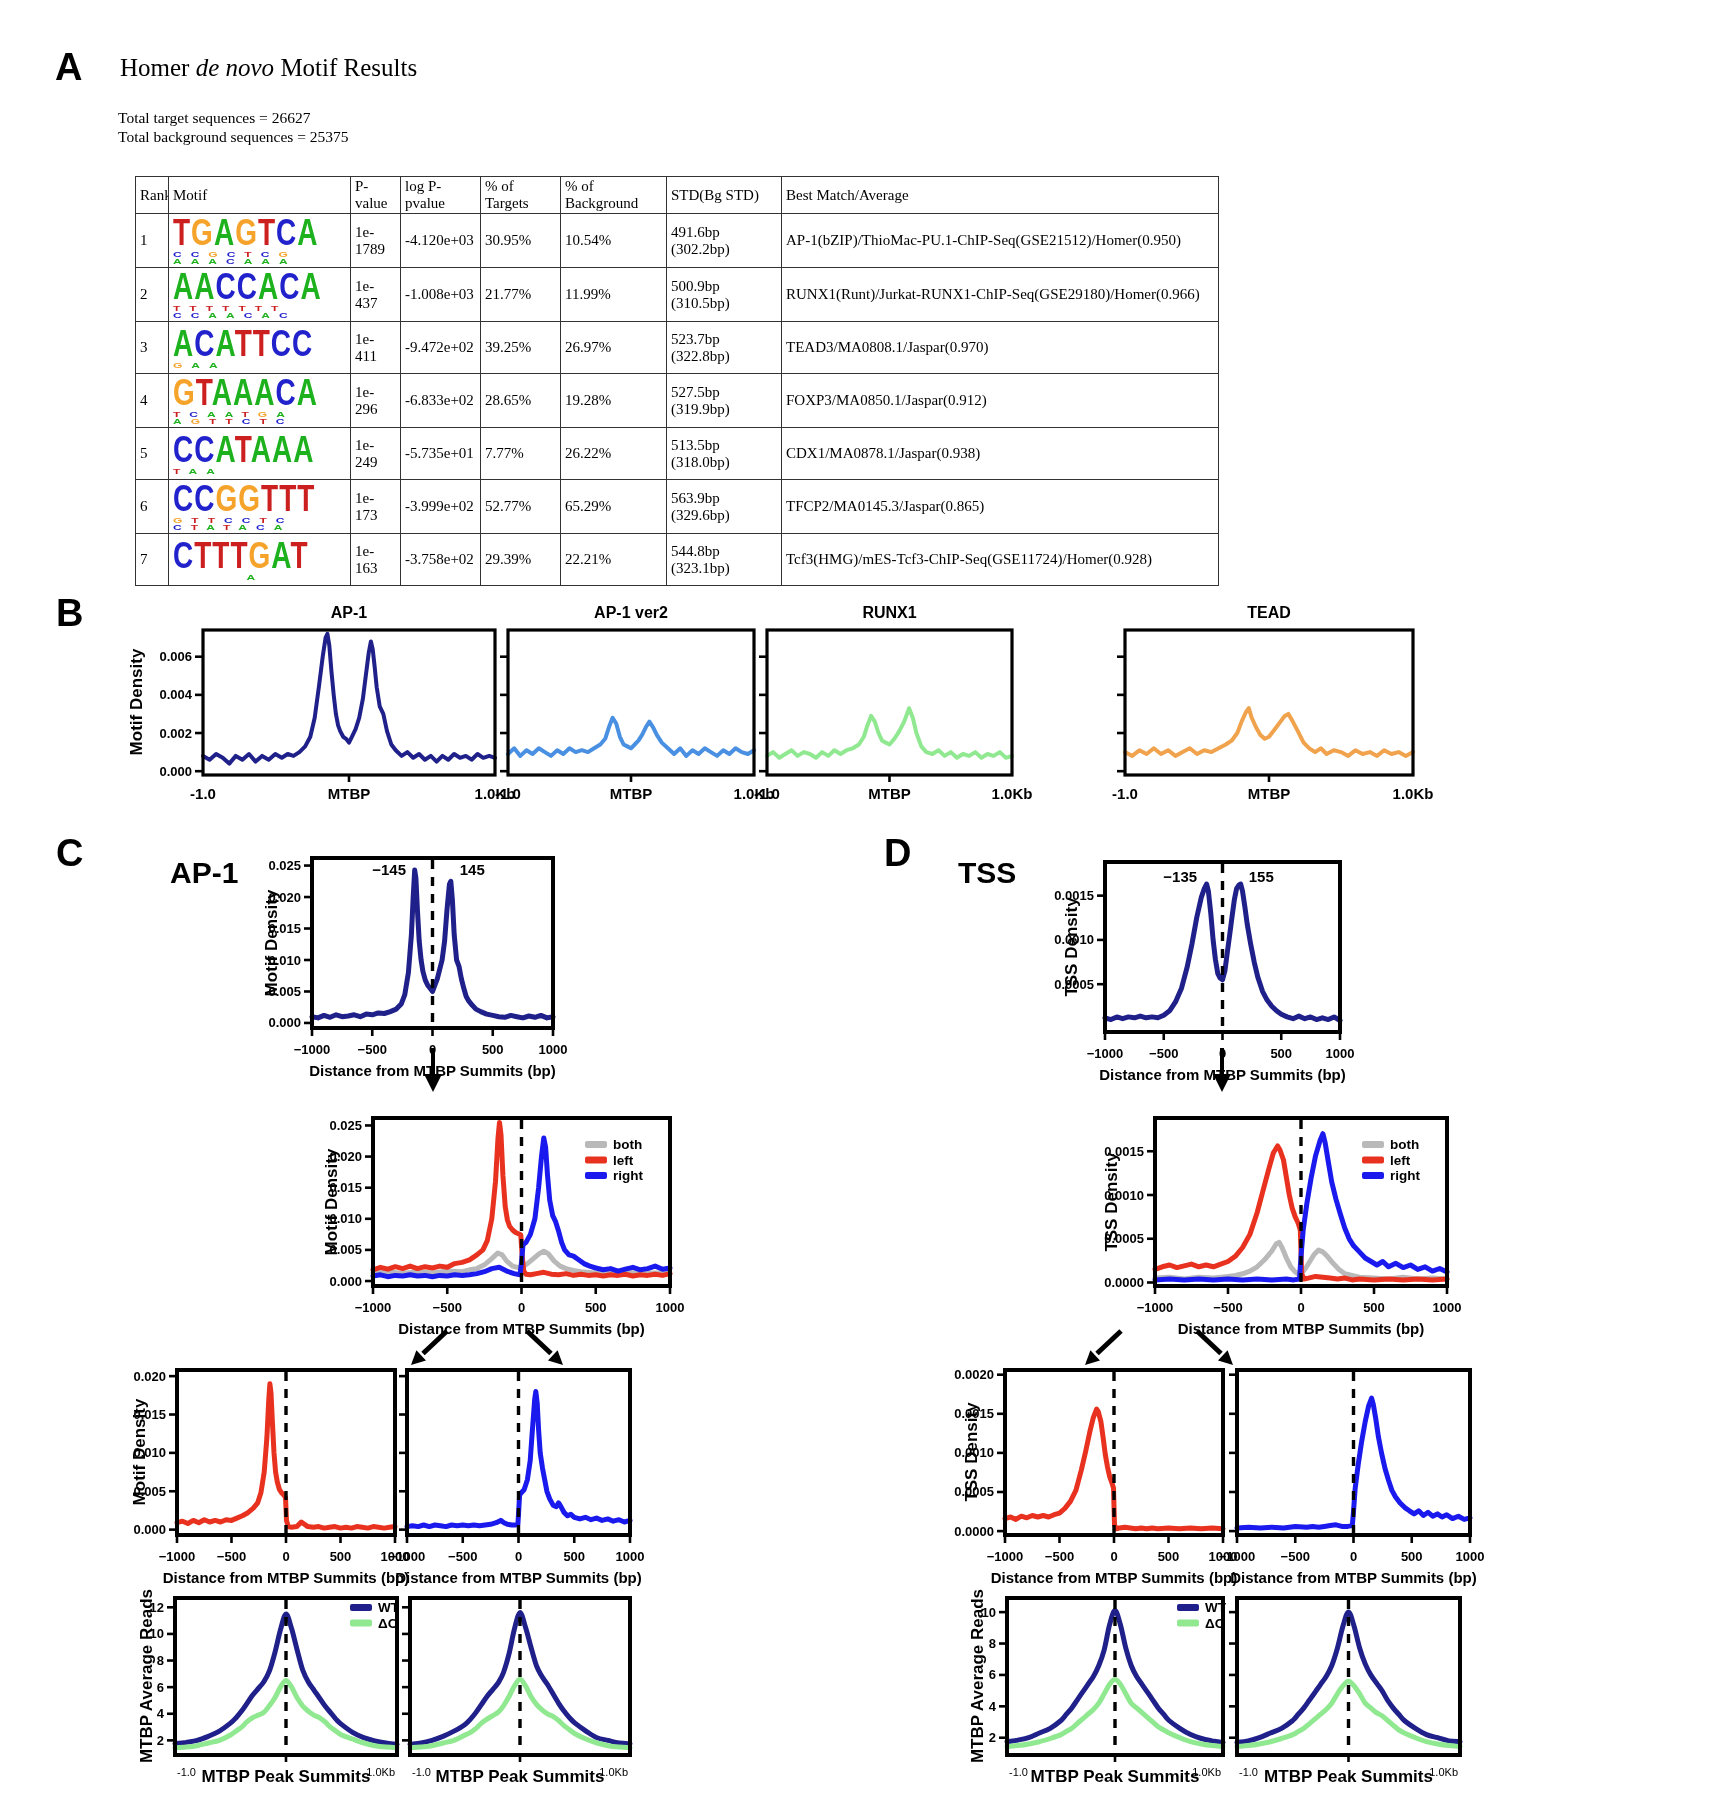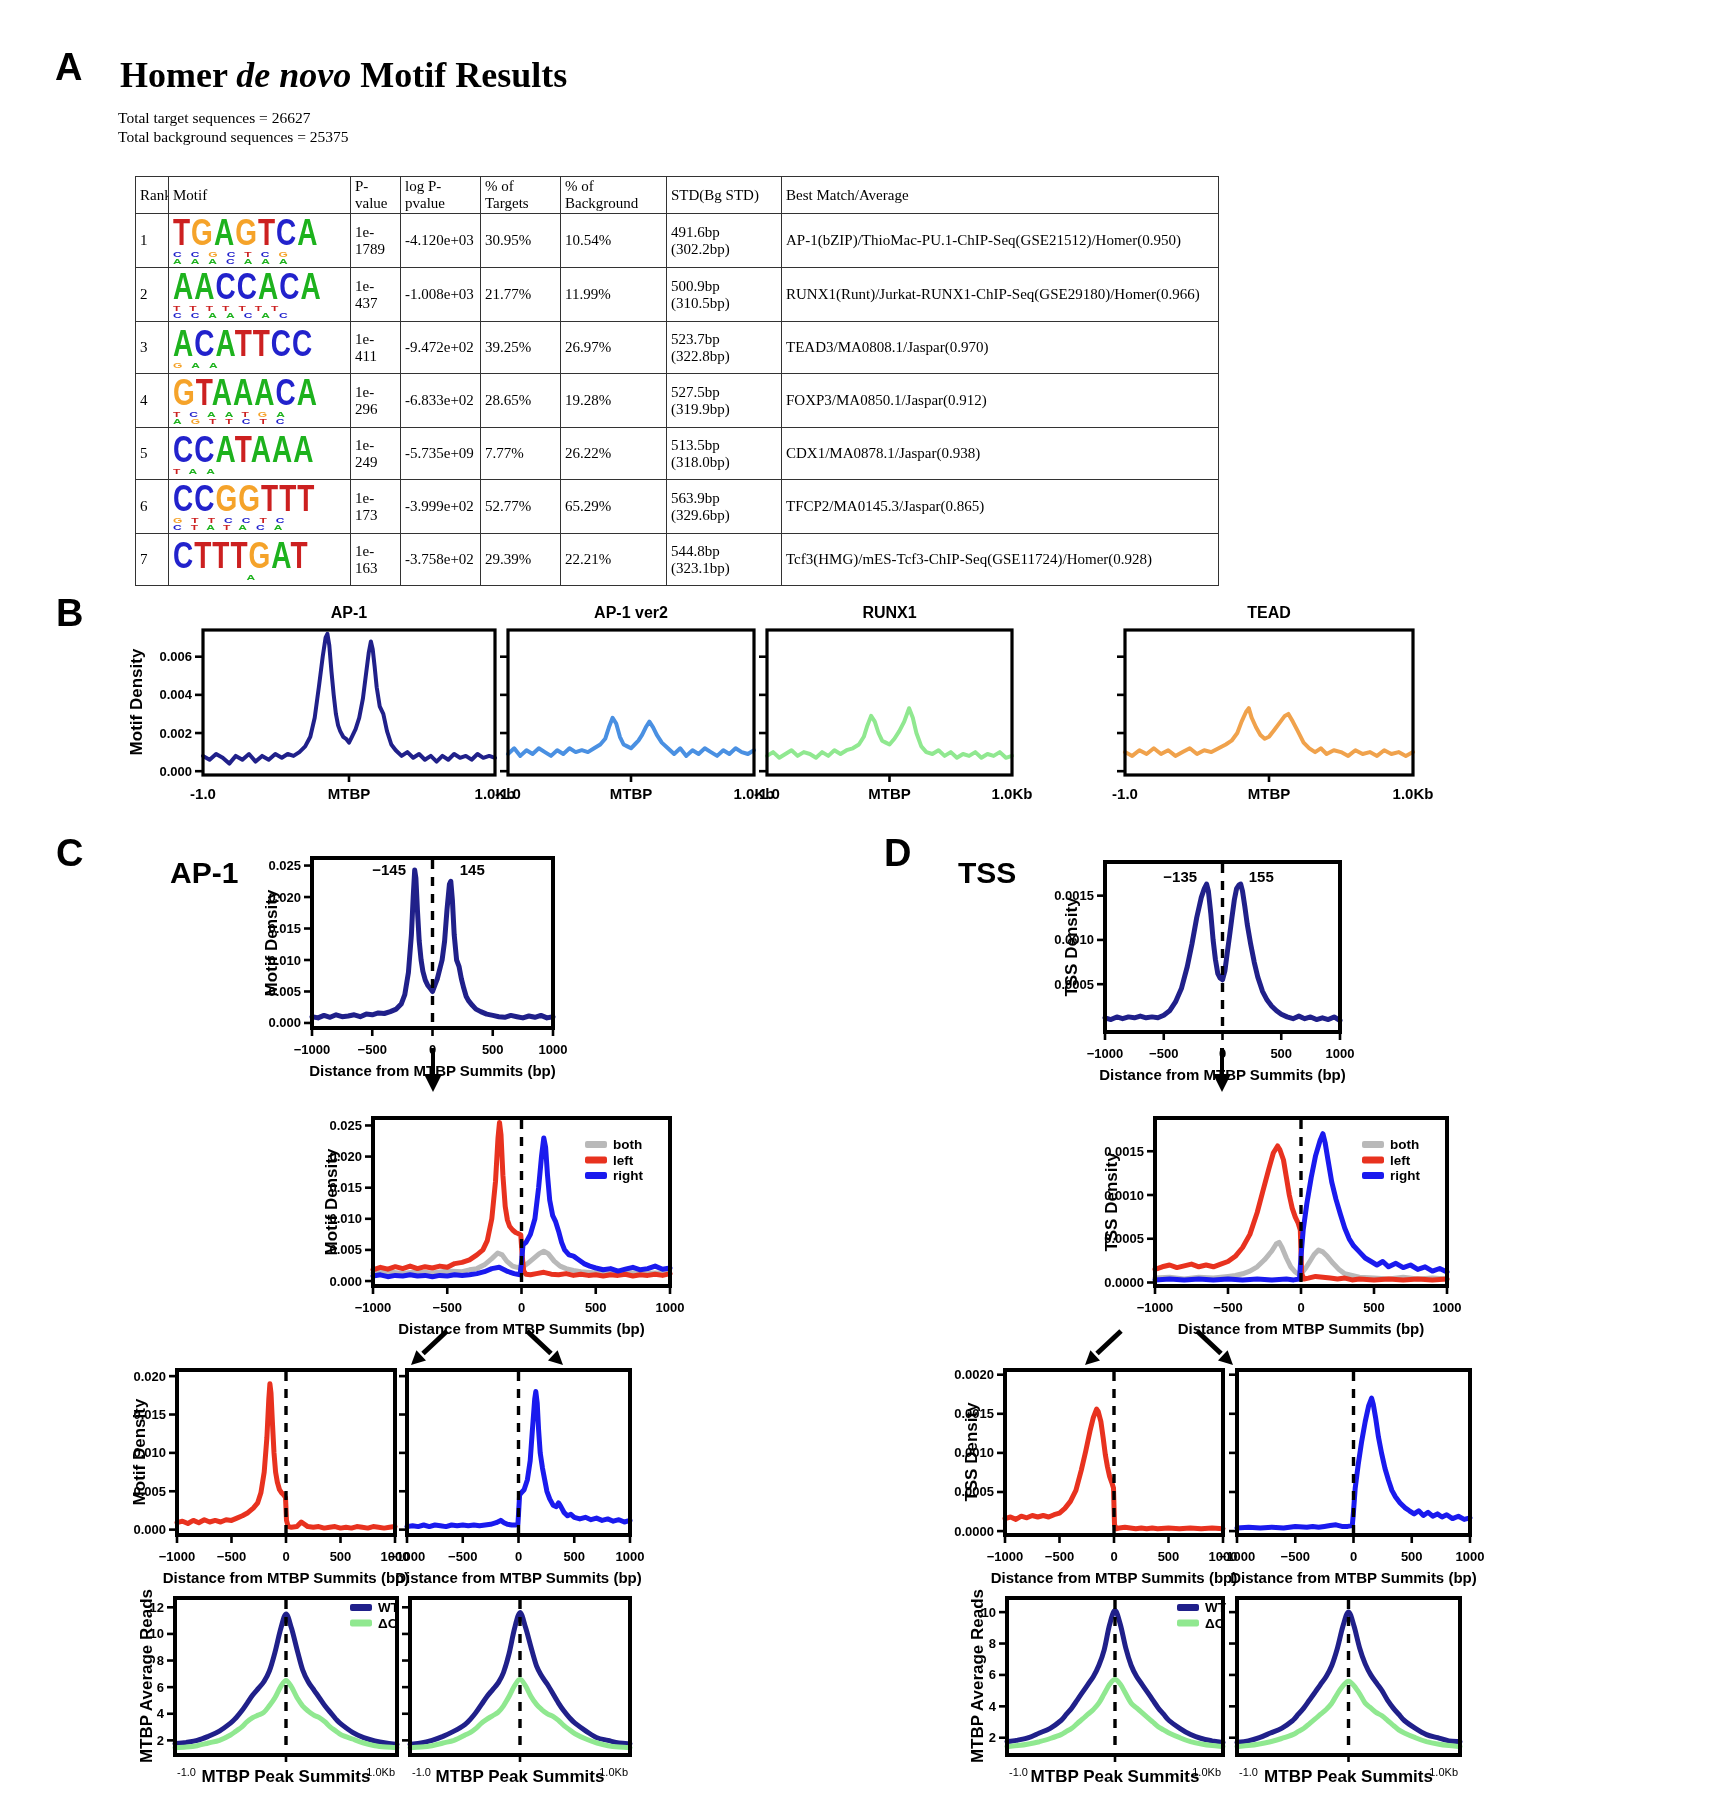--- a/index.html
+++ b/index.html
@@ -7,21 +7,21 @@
         font-family:"Liberation Sans",sans-serif;color:#000;}
   .plabel{position:absolute;font-size:38px;font-weight:bold;}
   #lab-a{left:55px;top:46px;}
   #lab-b{left:56px;top:592px;}
   #lab-c{left:56px;top:832px;}
   #lab-d{left:884px;top:832px;}
   .pheading{position:absolute;font-size:30px;font-weight:bold;}
   #head-c{left:170px;top:856px;}
   #head-d{left:958px;top:856px;}
   #title-a{position:absolute;left:120px;top:54px;font-family:"Liberation Serif",serif;
-           font-size:36px;font-weight:bold;}
+           font-size:25px;font-weight:normal;}
   #title-a em{font-style:italic;}
   #subtext{position:absolute;left:118px;top:108px;font-family:"Liberation Serif",serif;
            font-size:15.5px;line-height:19px;}
   #motif-table{position:absolute;left:135px;top:176px;width:1083px;border-collapse:collapse;
                font-family:"Liberation Serif",serif;font-size:15px;table-layout:fixed;}
   #motif-table th,#motif-table td{border:1px solid #333;padding:1px 4px;text-align:left;
                font-weight:normal;vertical-align:middle;overflow:hidden;}
   #motif-table thead tr{height:26px;}
   #motif-table tbody tr{height:52px;}
   .c-rank{width:33px;} .c-motif{width:182px;} .c-pval{width:50px;} .c-logp{width:80px;}
@@ -156,21 +156,21 @@
         </tr>
         <tr>
           <td>5</td>
           <td>
             <div class="logo">
               <div class="logo-main"><span style="color: rgb(34, 34, 204);">C</span><span style="color: rgb(34, 34, 204);">C</span><span style="color: rgb(29, 178, 29);">A</span><span style="color: rgb(204, 32, 32);">T</span><span style="color: rgb(29, 178, 29);">A</span><span style="color: rgb(29, 178, 29);">A</span><span style="color: rgb(29, 178, 29);">A</span></div>
               <div class="logo-sub"><span style="color: rgb(204, 32, 32);">T</span><span style="color: rgb(29, 178, 29);">A</span><span style="color: rgb(29, 178, 29);">A</span></div>
             </div>
           </td>
           <td>1e-249</td>
-          <td>-5.735e+09</td>
+          <td>-5.735e+01</td>
           <td>7.77%</td>
           <td>26.22%</td>
           <td>513.5bp (318.0bp)</td>
           <td>CDX1/MA0878.1/Jaspar(0.938)</td>
         </tr>
         <tr>
           <td>6</td>
           <td>
             <div class="logo">
               <div class="logo-main"><span style="color: rgb(34, 34, 204);">C</span><span style="color: rgb(34, 34, 204);">C</span><span style="color: rgb(245, 163, 42);">G</span><span style="color: rgb(245, 163, 42);">G</span><span style="color: rgb(204, 32, 32);">T</span><span style="color: rgb(204, 32, 32);">T</span><span style="color: rgb(204, 32, 32);">T</span></div>

